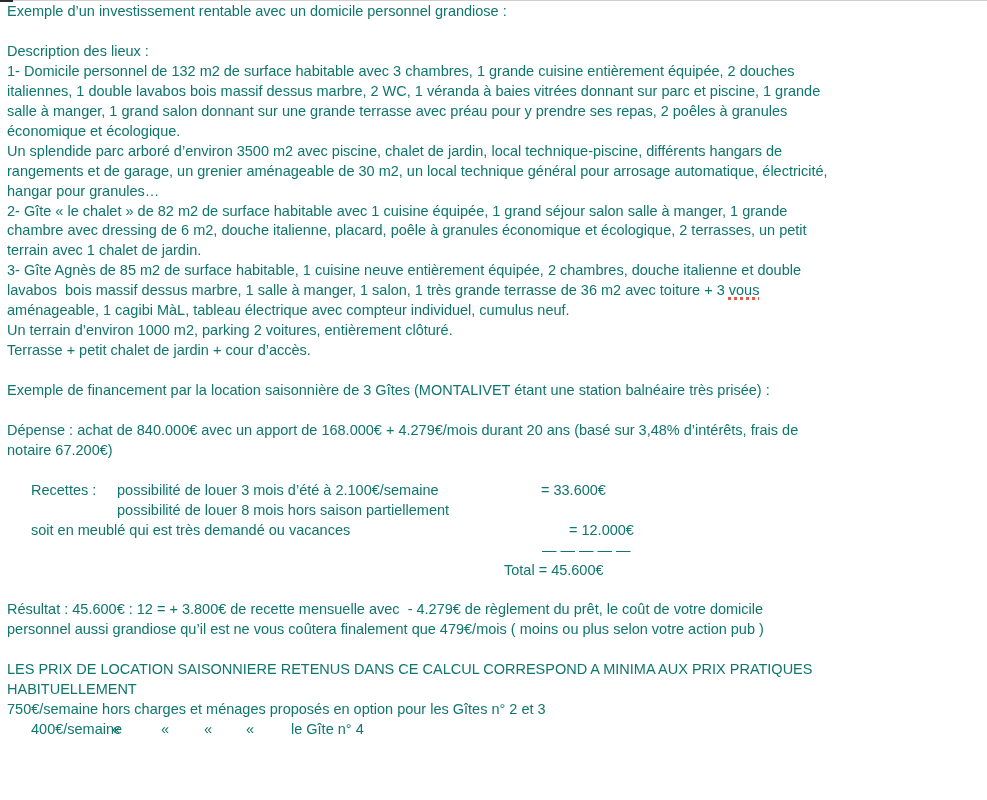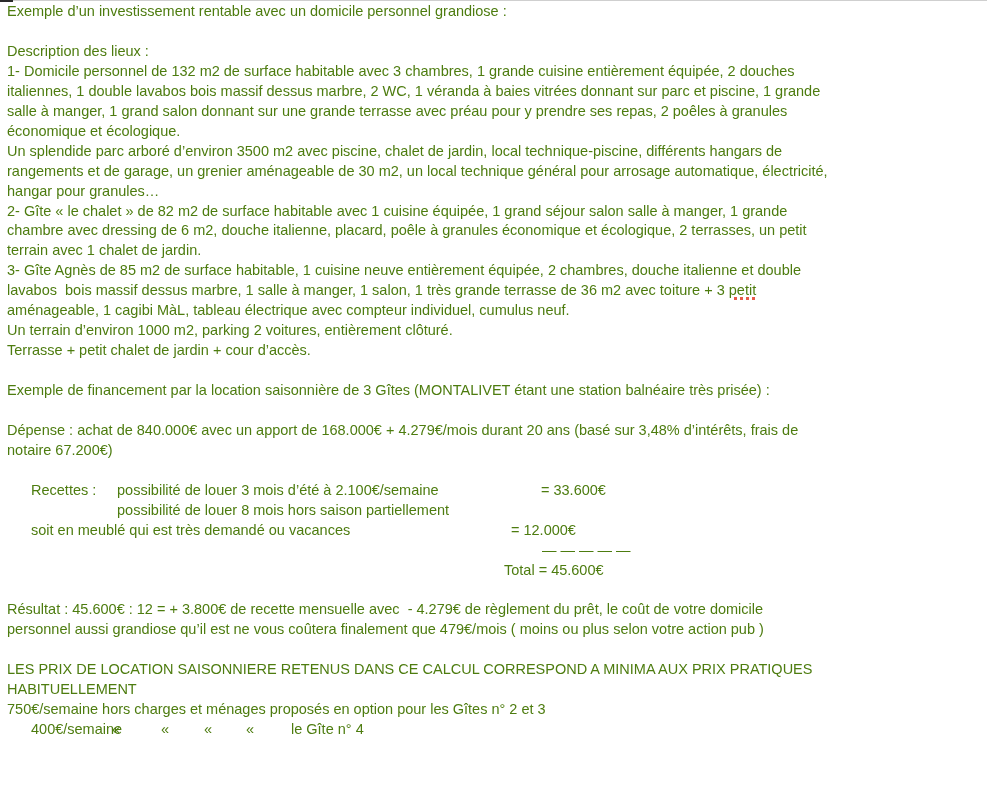--- a/index.html
+++ b/index.html
@@ -7,21 +7,21 @@
     padding: 0;
     background: #ffffff;
   }
   .page {
     position: relative;
     width: 987px;
     height: 800px;
     box-sizing: border-box;
     padding: 2px 4px 0 7px;
     background: #ffffff;
-    color: #4d7c0f;
+    color: #0f766e;
     font-family: "Liberation Sans", sans-serif;
     font-size: 14.5px;
     line-height: 19.95px;
     overflow: hidden;
   }
   .top-hairline {
     position: absolute;
     top: 0; left: 0;
     width: 987px; height: 1px;
     background: #cfcfcf;
@@ -70,21 +70,21 @@
 italiennes, 1 double lavabos bois massif dessus marbre, 2 WC, 1 véranda à baies vitrées donnant sur parc et piscine, 1 grande
 salle à manger, 1 grand salon donnant sur une grande terrasse avec préau pour y prendre ses repas, 2 poêles à granules
 économique et écologique.</p>
   <p class="para">Un splendide parc arboré d’environ 3500 m2 avec piscine, chalet de jardin, local technique-piscine, différents hangars de
 rangements et de garage, un grenier aménageable de 30 m2, un local technique général pour arrosage automatique, électricité,
 hangar pour granules…</p>
   <p class="para">2- Gîte « le chalet » de 82 m2 de surface habitable avec 1 cuisine équipée, 1 grand séjour salon salle à manger, 1 grande
 chambre avec dressing de 6 m2, douche italienne, placard, poêle à granules économique et écologique, 2 terrasses, un petit
 terrain avec 1 chalet de jardin.</p>
   <p class="para"><span>3- Gîte Agnès de 85 m2 de surface habitable, 1 cuisine neuve entièrement équipée, 2 chambres, douche italienne et double
-lavabos  bois massif dessus marbre, 1 salle à manger, 1 salon, 1 très grande terrasse de 36 m2 avec toiture + 3 </span><span class="misspelled">petit</span><span>
+lavabos  bois massif dessus marbre, 1 salle à manger, 1 salon, 1 très grande terrasse de 36 m2 avec toiture + 3 </span><span class="misspelled">vous</span><span>
 aménageable, 1 cagibi MàL, tableau électrique avec compteur individuel, cumulus neuf.</span></p>
   <p class="para">Un terrain d’environ 1000 m2, parking 2 voitures, entièrement clôturé.</p>
   <p class="para">Terrasse + petit chalet de jardin + cour d’accès.</p>
   <div class="blank"></div>
 
   <p class="para">Exemple de financement par la location saisonnière de 3 Gîtes (MONTALIVET étant une station balnéaire très prisée) :</p>
   <div class="blank"></div>
 
   <p class="para">Dépense : achat de 840.000€ avec un apport de 168.000€ + 4.279€/mois durant 20 ans (basé sur 3,48% d’intérêts, frais de
 notaire 67.200€)</p>
@@ -94,21 +94,21 @@
     <div class="tabrow">
       <span style="left:0">Recettes :</span>
       <span style="left:86px">possibilité de louer 3 mois d’été à 2.100€/semaine</span>
       <span style="left:510px">= 33.600€</span>
     </div>
     <div class="tabrow">
       <span style="left:86px">possibilité de louer 8 mois hors saison partiellement</span>
     </div>
     <div class="tabrow">
       <span style="left:0">soit en meublé qui est très demandé ou vacances</span>
-      <span style="left:480px">= 12.000€</span>
+      <span style="left:538px">= 12.000€</span>
     </div>
     <div class="tabrow">
       <span style="left:511px">— — — — —</span>
     </div>
     <div class="tabrow">
       <span style="left:473px">Total = 45.600€</span>
     </div>
   </div>
   <div class="blank"></div>
 

